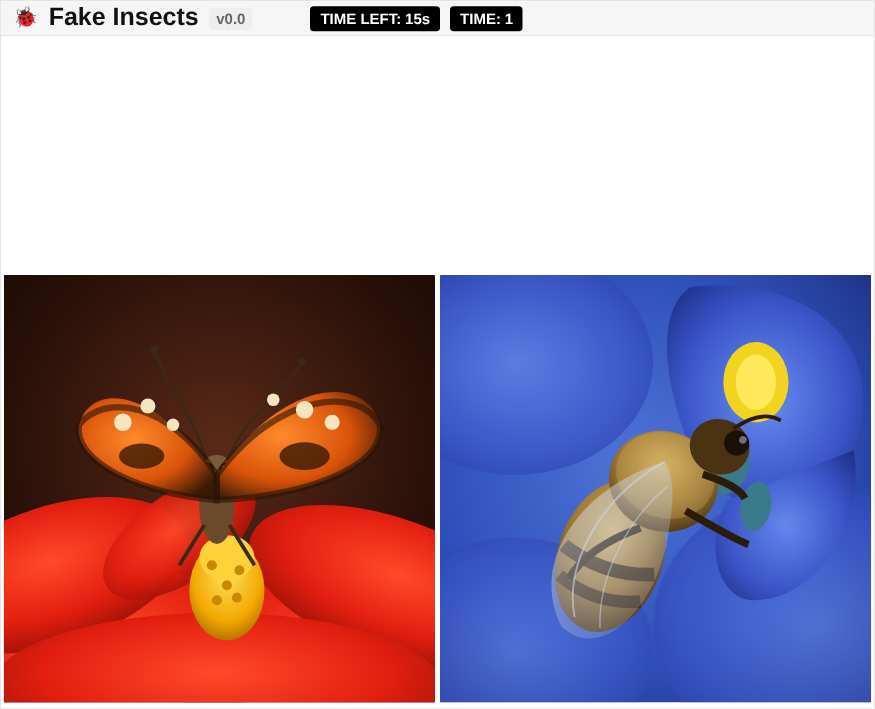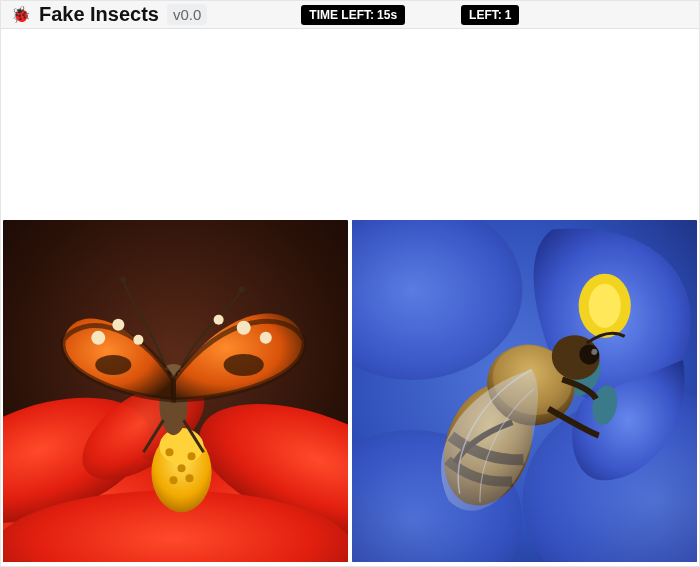--- a/index.html
+++ b/index.html
@@ -12,37 +12,36 @@
     display: flex;
     align-items: center;
     padding: 0 10px;
     gap: 8px;
   }
   .icon-bug { font-size: 16px; line-height: 1; }
   .title { font-size: 20px; font-weight: 700; color: #111; }
   .version-badge {
     background: #eceef0;
     color: #666;
-    font-size: 15px;
-    font-weight: 400;
+    font-size: 12px;
+    font-weight: 700;
     padding: 2px 6px;
     border-radius: 4px;
   }
   .spacer-sm { width: 30px; }
   .pill {
     background: #000;
     color: #fff;
     font-size: 12px;
     font-weight: 600;
     padding: 3px 8px;
     border-radius: 3px;
     display: inline-flex;
     gap: 3px;
     align-items: flex-start;
-    margin-left: 48px;
   }
   .pill .val { font-weight: 800; }
   .content {
     position: absolute;
     top: 28px; left: 0; right: 0; bottom: 0;
     background: #ffffff;
   }
   .image-row {
     position: absolute;
     left: 2px; right: 2px; bottom: 4px;
@@ -67,21 +66,21 @@
   <div class="header">
     <span class="icon-bug">🐞</span>
     <span class="title">Fake Insects</span>
     <span class="version-badge">v0.0</span>
     <span class="spacer-sm"></span>
     <span class="pill">
       <span>TIME LEFT:</span>
       <span class="val">15s</span>
     </span>
     <span class="pill">
-      <span>LEFT:</span>
+      <span>TIME:</span>
       <span class="val">1</span>
     </span>
   </div>
 
   <div class="content">
     <div class="image-row">
 
       <div class="image-card">
         <svg viewBox="0 0 344 342" preserveAspectRatio="xMidYMid slice">
           <defs>

